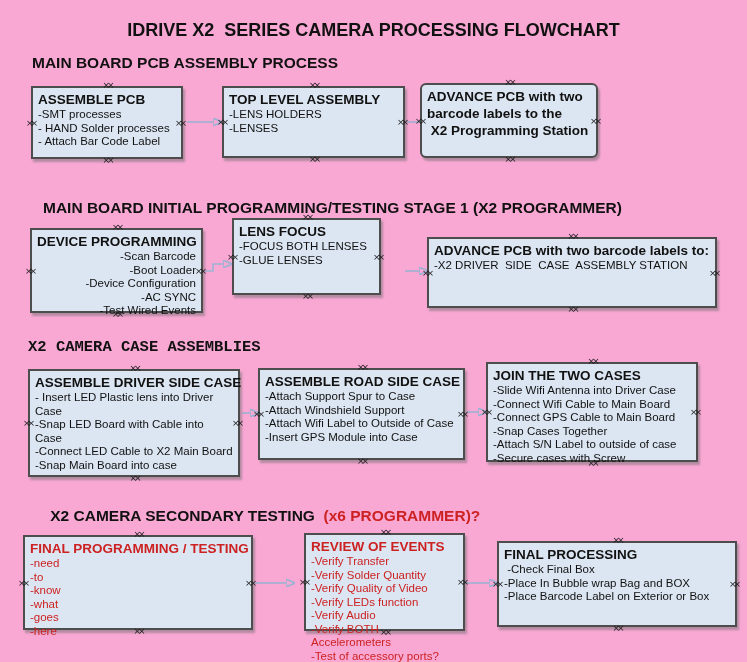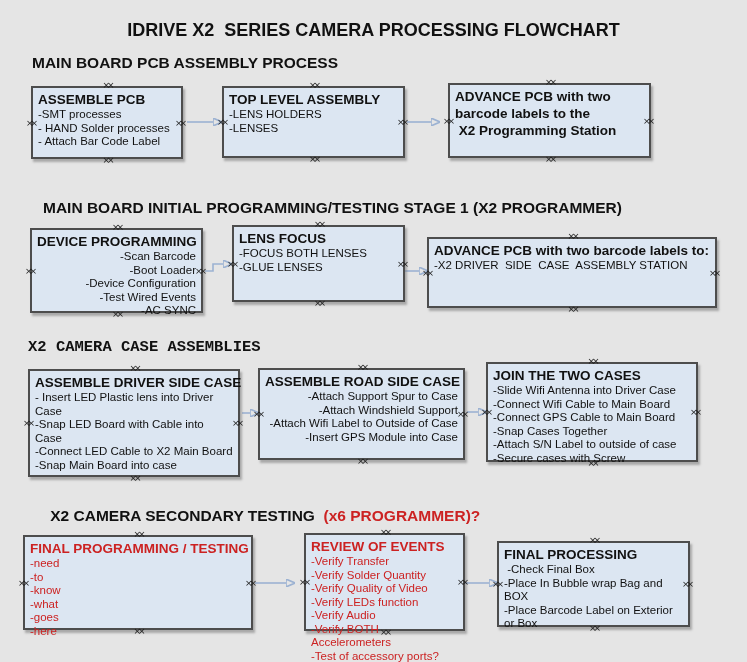--- a/index.html
+++ b/index.html
@@ -1,17 +1,17 @@
 <!DOCTYPE html>
 <html><head>
 <meta charset="utf-8">
 <style>
   html,body{margin:0;padding:0;background:#ffffff;}
   #canvas{
-    position:relative;width:747px;height:662px;background:#e5e5e5;overflow:hidden;
+    position:relative;width:747px;height:662px;background:#f9a8d4;overflow:hidden;
     font-family:"Liberation Sans", sans-serif;color:#111;
   }
   .page-title{
     position:absolute;top:20px;left:0;width:747px;text-align:center;
     font-size:18px;font-weight:bold;white-space:pre;color:#111;
   }
   .section-heading{
     position:absolute;font-size:15.5px;font-weight:bold;white-space:pre;color:#111;
   }
   .section-heading .red{color:#cc2222;}
@@ -89,48 +89,48 @@
     <div class="box-items">
         <div class="box-line">-LENS HOLDERS</div>
         <div class="box-line">-LENSES</div>
       </div>
     <span class="cp cp-t"></span>
     <span class="cp cp-b"></span>
     <span class="cp cp-l"></span>
     <span class="cp cp-r"></span>
   </div>
 
-  <div class="flow-box bold-items" style="left:448px;top:83px;width:203px;height:75px;">
+  <div class="flow-box bold-items" style="left:420px;top:83px;width:178px;height:75px;border-radius:6px;">
     <div class="box-title">ADVANCE PCB with two</div>
     <div class="box-items">
         <div class="box-line">barcode labels to the</div>
         <div class="box-line"> X2 Programming Station</div>
       </div>
     <span class="cp cp-t"></span>
     <span class="cp cp-b"></span>
     <span class="cp cp-l"></span>
     <span class="cp cp-r"></span>
   </div>
 
   <div class="flow-box" style="left:30px;top:228px;width:173px;height:85px;text-align:right;">
     <div class="box-title">DEVICE PROGRAMMING</div>
     <div class="box-items">
         <div class="box-line">-Scan Barcode</div>
         <div class="box-line">-Boot Loader</div>
         <div class="box-line">-Device Configuration</div>
+        <div class="box-line">-AC SYNC</div>
         <div class="box-line">-Test Wired Events</div>
-        <div class="box-line">-AC SYNC</div>
-      </div>
-    <span class="cp cp-t"></span>
-    <span class="cp cp-b"></span>
-    <span class="cp cp-l"></span>
-    <span class="cp cp-r"></span>
-  </div>
-
-  <div class="flow-box" style="left:232px;top:225px;width:173px;height:77px;">
+      </div>
+    <span class="cp cp-t"></span>
+    <span class="cp cp-b"></span>
+    <span class="cp cp-l"></span>
+    <span class="cp cp-r"></span>
+  </div>
+
+  <div class="flow-box" style="left:232px;top:218px;width:149px;height:77px;">
     <div class="box-title">LENS FOCUS</div>
     <div class="box-items">
         <div class="box-line">-FOCUS BOTH LENSES</div>
         <div class="box-line">-GLUE LENSES</div>
       </div>
     <span class="cp cp-t"></span>
     <span class="cp cp-b"></span>
     <span class="cp cp-l"></span>
     <span class="cp cp-r"></span>
   </div>
@@ -153,21 +153,21 @@
         <div class="box-line">-Snap LED Board with Cable into Case</div>
         <div class="box-line">-Connect LED Cable to X2 Main Board</div>
         <div class="box-line">-Snap Main Board into case</div>
       </div>
     <span class="cp cp-t"></span>
     <span class="cp cp-b"></span>
     <span class="cp cp-l"></span>
     <span class="cp cp-r"></span>
   </div>
 
-  <div class="flow-box" style="left:258px;top:368px;width:207px;height:92px;text-align:right;">
+  <div class="flow-box" style="left:258px;top:368px;width:207px;height:92px;">
     <div class="box-title">ASSEMBLE ROAD SIDE CASE</div>
     <div class="box-items">
         <div class="box-line">-Attach Support Spur to Case</div>
         <div class="box-line">-Attach Windshield Support</div>
         <div class="box-line">-Attach Wifi Label to Outside of Case</div>
         <div class="box-line">-Insert GPS Module into Case</div>
       </div>
     <span class="cp cp-t"></span>
     <span class="cp cp-b"></span>
     <span class="cp cp-l"></span>
@@ -216,21 +216,21 @@
         <div class="box-line">-Verify Audio</div>
         <div class="box-line">-Verify BOTH Accelerometers</div>
         <div class="box-line">-Test of accessory ports?</div>
       </div>
     <span class="cp cp-t"></span>
     <span class="cp cp-b"></span>
     <span class="cp cp-l"></span>
     <span class="cp cp-r"></span>
   </div>
 
-  <div class="flow-box" style="left:497px;top:541px;width:193px;height:86px;">
+  <div class="flow-box" style="left:497px;top:541px;width:240px;height:86px;">
     <div class="box-title">FINAL PROCESSING</div>
     <div class="box-items">
         <div class="box-line"> -Check Final Box</div>
         <div class="box-line">-Place In Bubble wrap Bag and BOX</div>
         <div class="box-line">-Place Barcode Label on Exterior or Box</div>
       </div>
     <span class="cp cp-t"></span>
     <span class="cp cp-b"></span>
     <span class="cp cp-l"></span>
     <span class="cp cp-r"></span>

